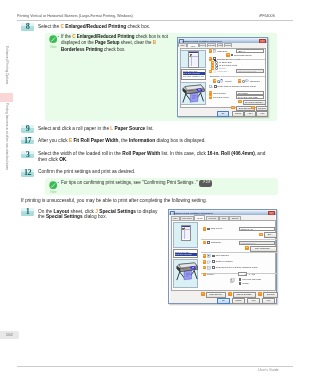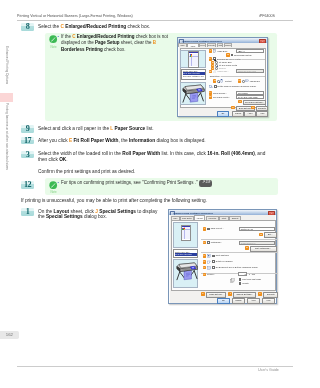--- a/index.html
+++ b/index.html
@@ -272,21 +272,21 @@
 
   <div class="stepnum" style="left:21px;top:125px;">9</div>
   <div class="steptext" style="left:38px;top:126px;width:250px;">Select and click a roll paper in the <span class="ck">L</span> <span class="b">Paper Source</span> list.</div>
 
   <div class="stepnum" style="left:21px;top:136.5px;">17</div>
   <div class="steptext" style="left:38px;top:137.5px;width:250px;">After you click <span class="ck">E</span> <span class="b">Fit Roll Paper Width</span>, the <span class="b">Information</span> dialog box is displayed.</div>
 
   <div class="stepnum" style="left:21px;top:150.6px;">3</div>
   <div class="steptext" style="left:38px;top:151.3px;width:233px;">Select the width of the loaded roll in the <span class="b">Roll Paper Width</span> list. In this case, click <span class="b">16-in. Roll (406.4mm)</span>, and then click <span class="b">OK</span>.</div>
 
-  <div class="stepnum" style="left:21px;top:181px;">12</div>
+  <div class="stepnum" style="left:21px;top:169px;">12</div>
   <div class="steptext" style="left:38px;top:168.5px;width:252px;">Confirm the print settings and print as desired.</div>
 
   <div class="note" style="left:45px;top:178.4px;width:232.5px;height:17.1px;">
     <svg class="note-ico" viewBox="0 0 24 24">
       <circle cx="12" cy="12" r="11" fill="#3cba54"></circle>
       <path d="M6.5 17.5 L17.6 6.4 L18.6 7.4 L7.5 18.5 Z" fill="#ffffff"></path>
       <path d="M6.2 17.8 L5.6 19.2 L7.0 18.6 Z" fill="#ffffff"></path>
     </svg>
     <div class="note-lbl">Note</div>
     <div class="bullet" style="left:12.6px;top:1.4px;">•</div>

